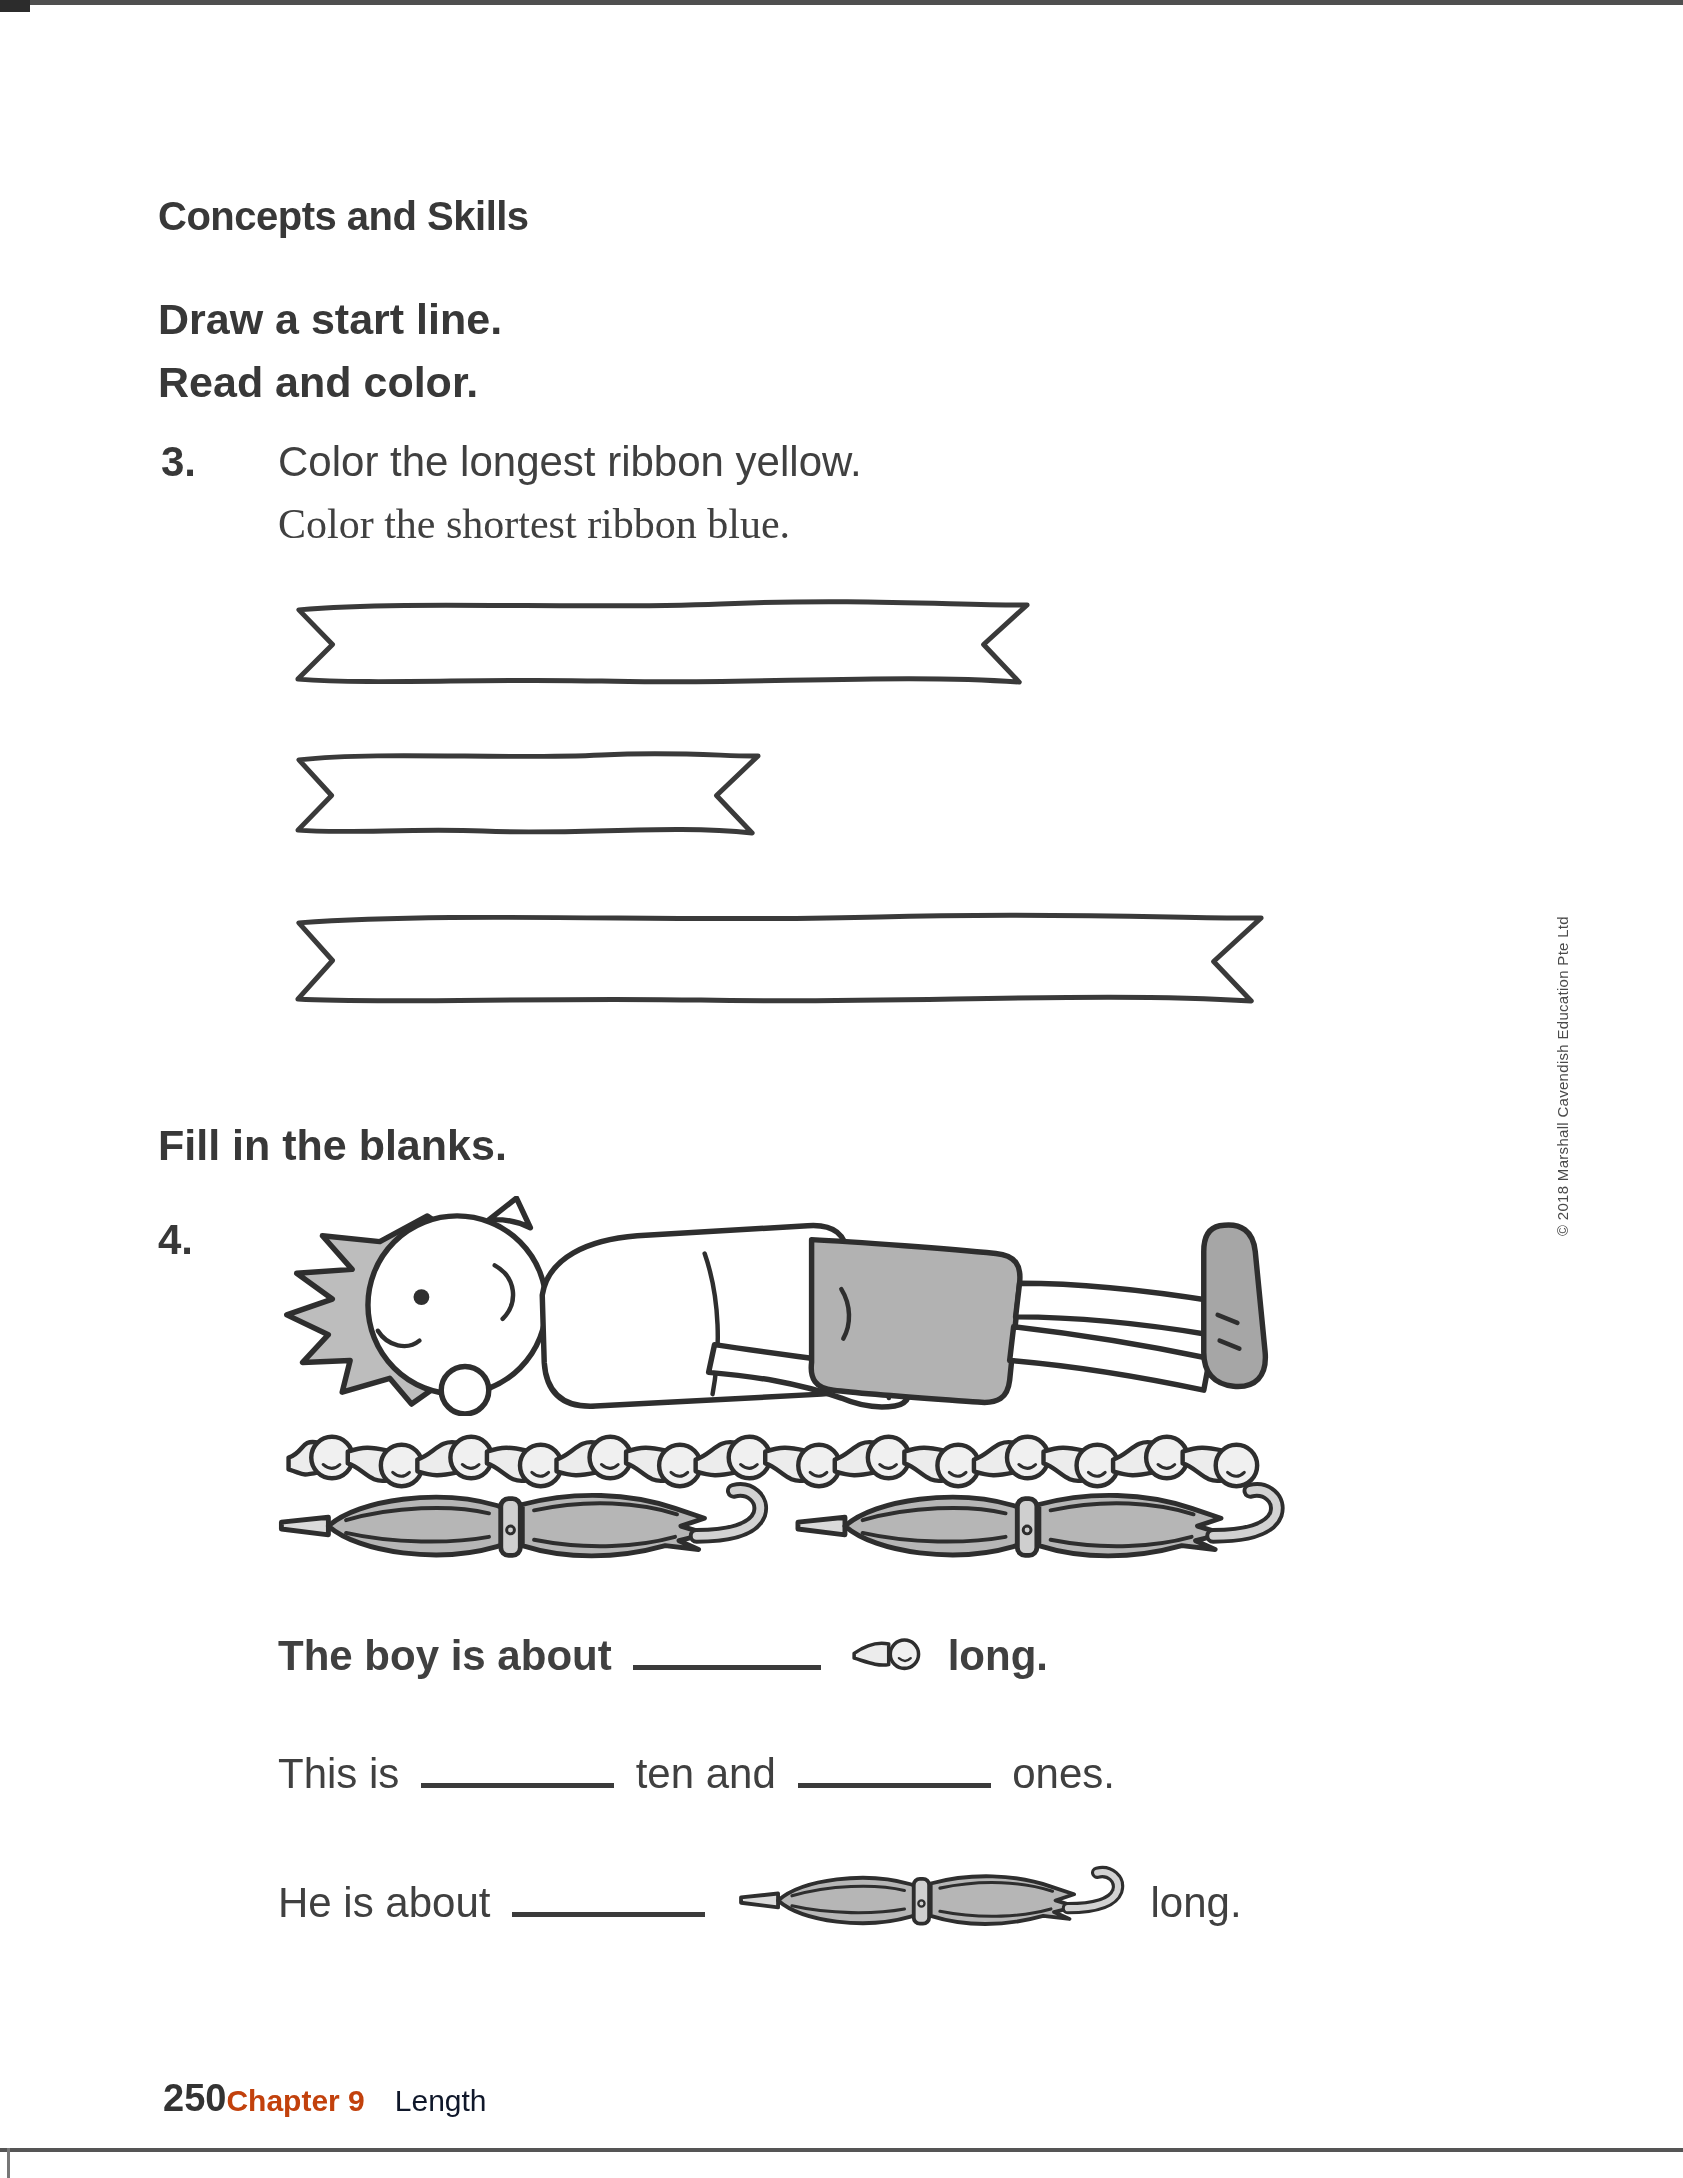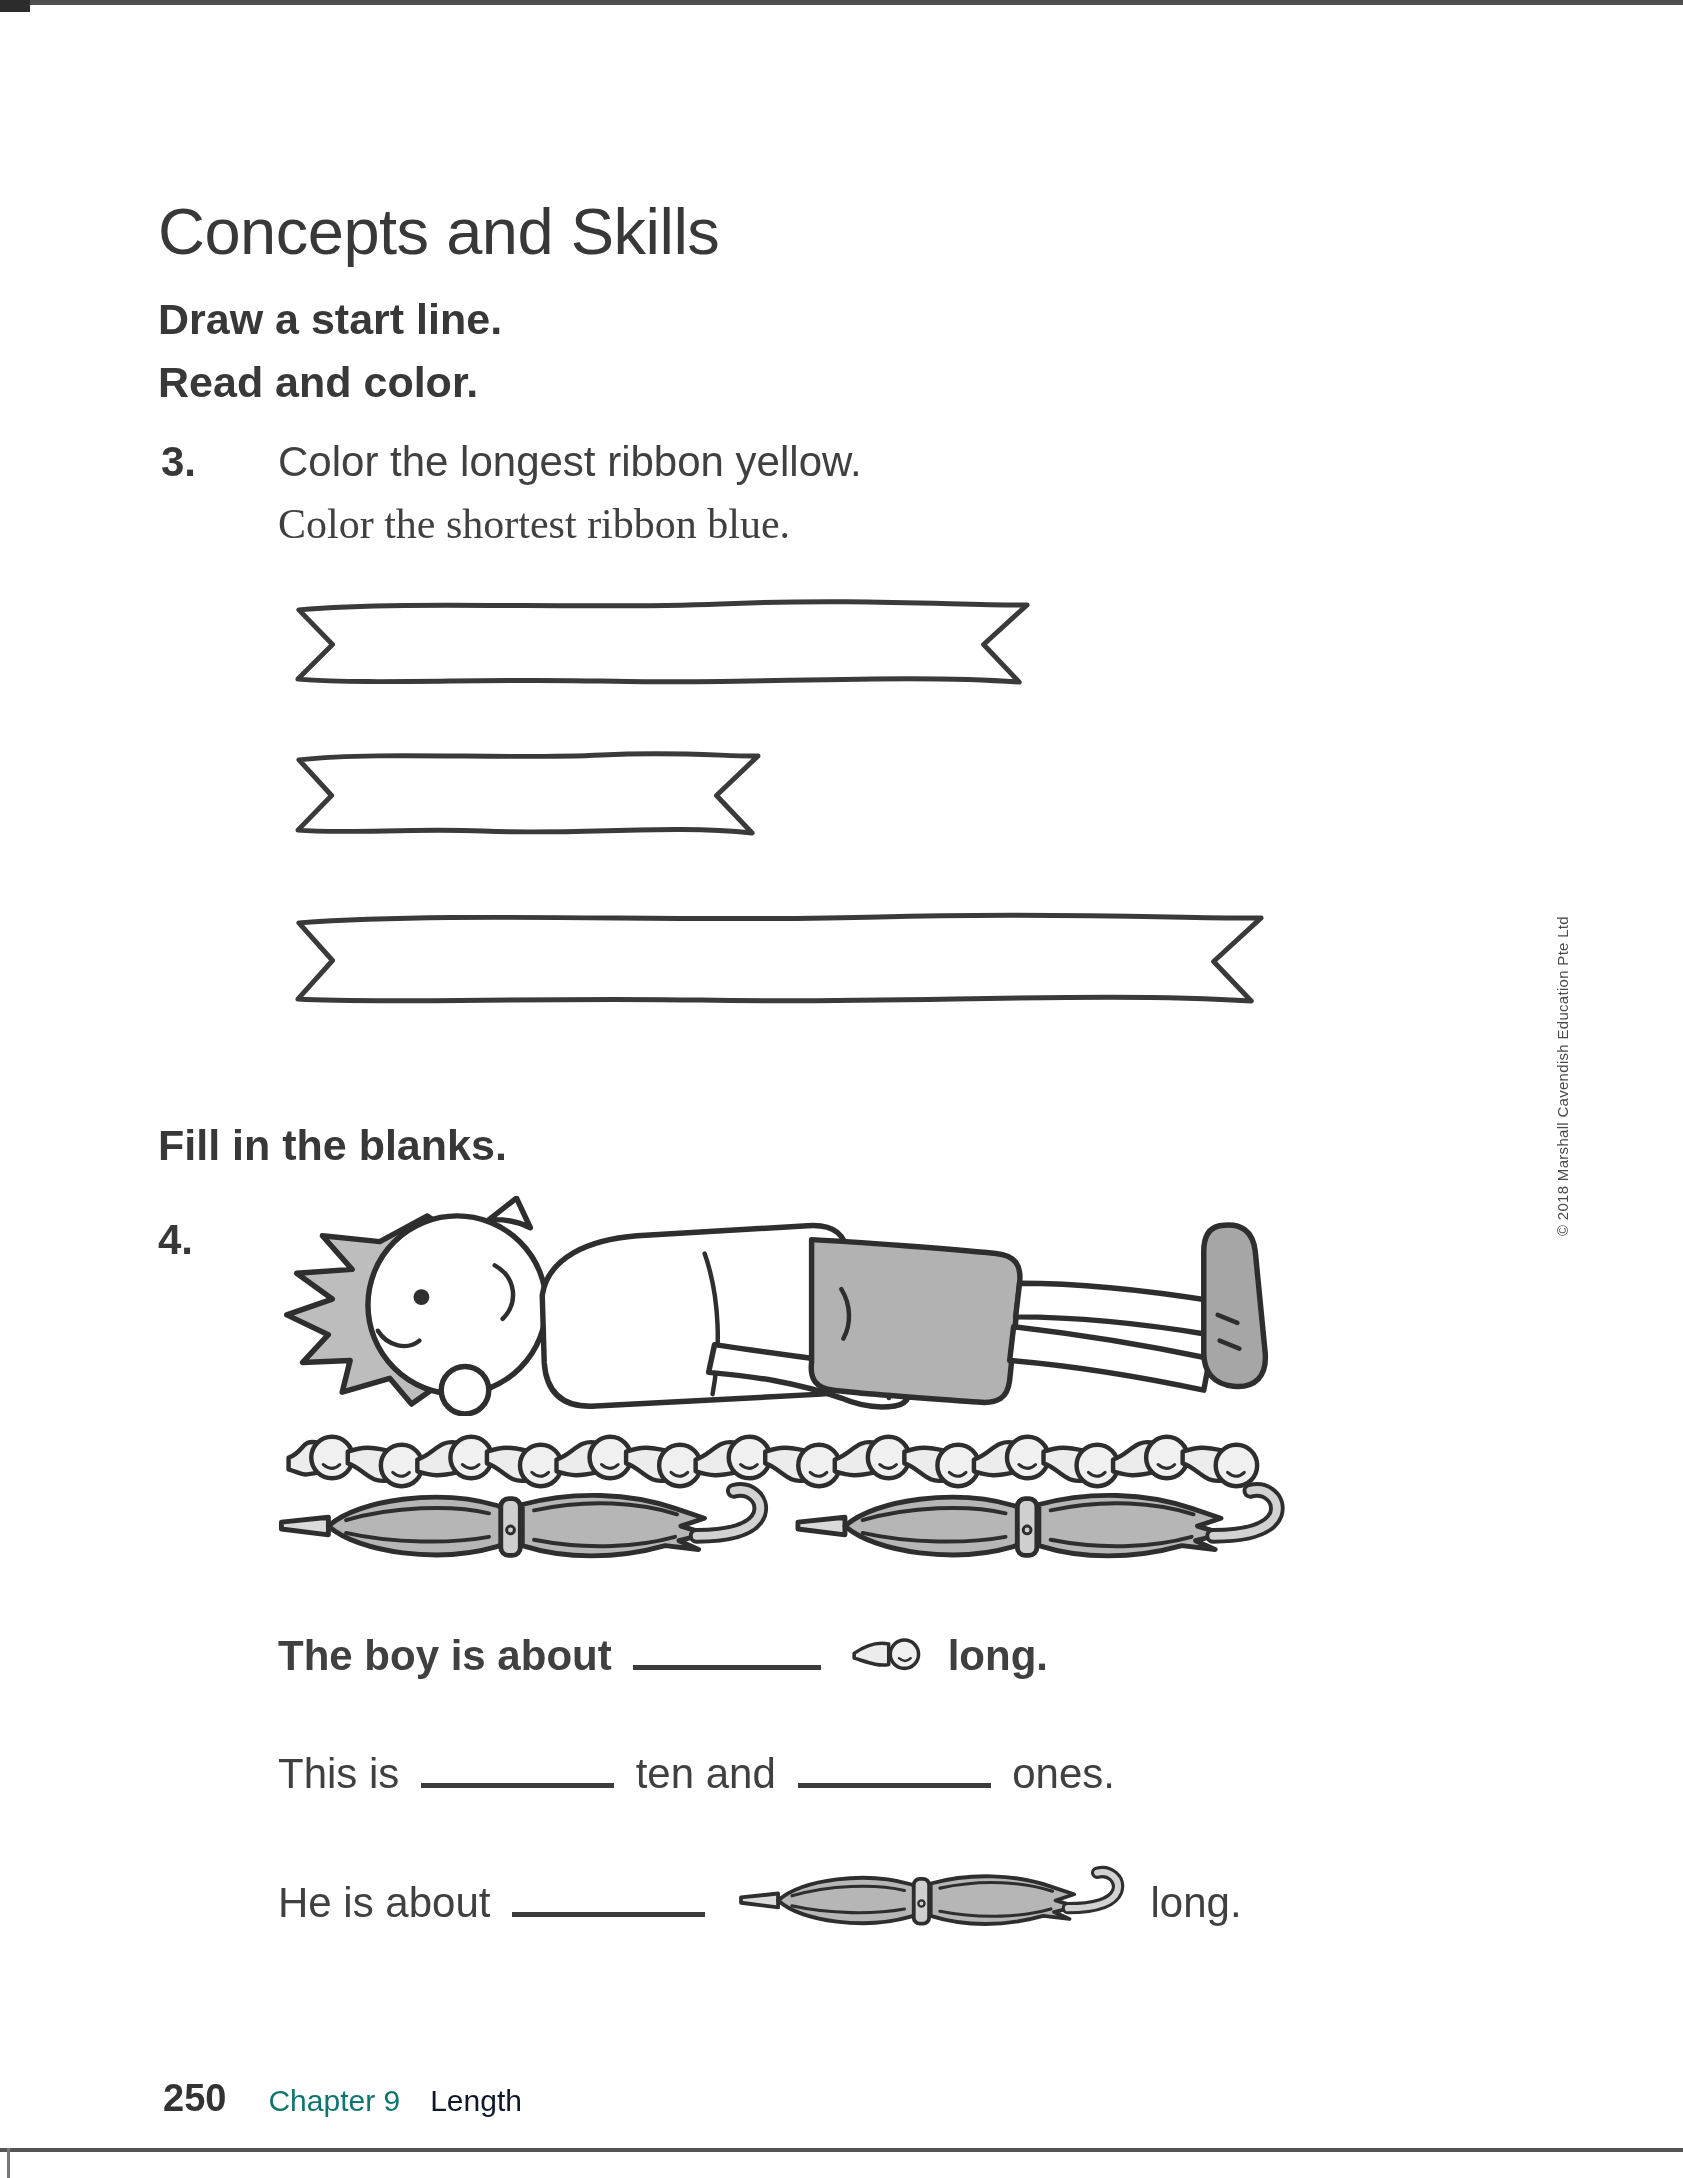--- a/index.html
+++ b/index.html
@@ -11,21 +11,21 @@
     color:#3d3d3d;
     overflow:hidden;
   }
   
   .scan-top{position:absolute;left:0;top:0;width:1683px;height:5px;background:#4f4f4f;}
   .scan-top-corner{position:absolute;left:0;top:0;width:30px;height:12px;background:#2c2c2c;}
   .scan-bottom{position:absolute;left:0;top:2148px;width:1683px;height:4px;background:#555;}
   .scan-bottom-left{position:absolute;left:7px;top:2148px;width:3px;height:30px;background:#777;}
 
   .abs{position:absolute;}
-  .h1{left:158px;top:194px;font-size:65px;font-weight:normal;color:#383838;letter-spacing:-0.5px;}
+  .h1{left:158px;top:194px;font-size:40px;font-weight:bold;color:#383838;letter-spacing:-0.5px;}
   .h2{font-size:43px;font-weight:bold;color:#383838;}
   .body-t{font-size:42px;color:#404040;}
   .qnum{font-weight:bold;color:#383838;}
 
   .sentence{position:absolute;left:278px;font-size:42px;color:#404040;white-space:nowrap;}
   .blank{display:inline-block;border-bottom:5px solid #3b3b3b;height:6px;margin:0 10px;}
   .w190{width:188px;}
   .w195{width:193px;}
 
   .icon-inline{vertical-align:middle;position:relative;top:-4px;margin:0 8px;}
@@ -51,21 +51,21 @@
   .u-light{fill:#dadada;}
   .u-band{fill:#cfcfcf;}
   .u-ol{stroke:#2e2e2e;stroke-width:5;stroke-linejoin:round;}
   .u-ln{fill:none;stroke:#2e2e2e;stroke-width:4;stroke-linecap:round;}
   .u-ln2{fill:none;stroke:#2e2e2e;stroke-width:3;}
   .u-hook-o{fill:none;stroke:#2e2e2e;stroke-width:16;stroke-linecap:round;}
   .u-hook-i{fill:none;stroke:#d2d2d2;stroke-width:8;stroke-linecap:round;}
 
   .footer{position:absolute;left:163px;top:2077px;display:flex;align-items:baseline;}
   .footer .pnum{font-size:38px;font-weight:bold;color:#333;}
-  .footer .chap{font-size:30px;font-weight:normal;color:#0f766e;margin-left:42px;}
+  .footer .chap{font-size:30px;font-weight:bold;color:#c2410c;}
   .footer .ctitle{font-size:30px;color:#0f172a;margin-left:30px;}
 
   .copyright{
     position:absolute;left:1554px;top:1236px;
     transform:rotate(-90deg);transform-origin:0 0;
     font-size:15px;color:#4a4a4a;white-space:nowrap;letter-spacing:0.3px;
   }
 </style>
 </head>
 <body>

